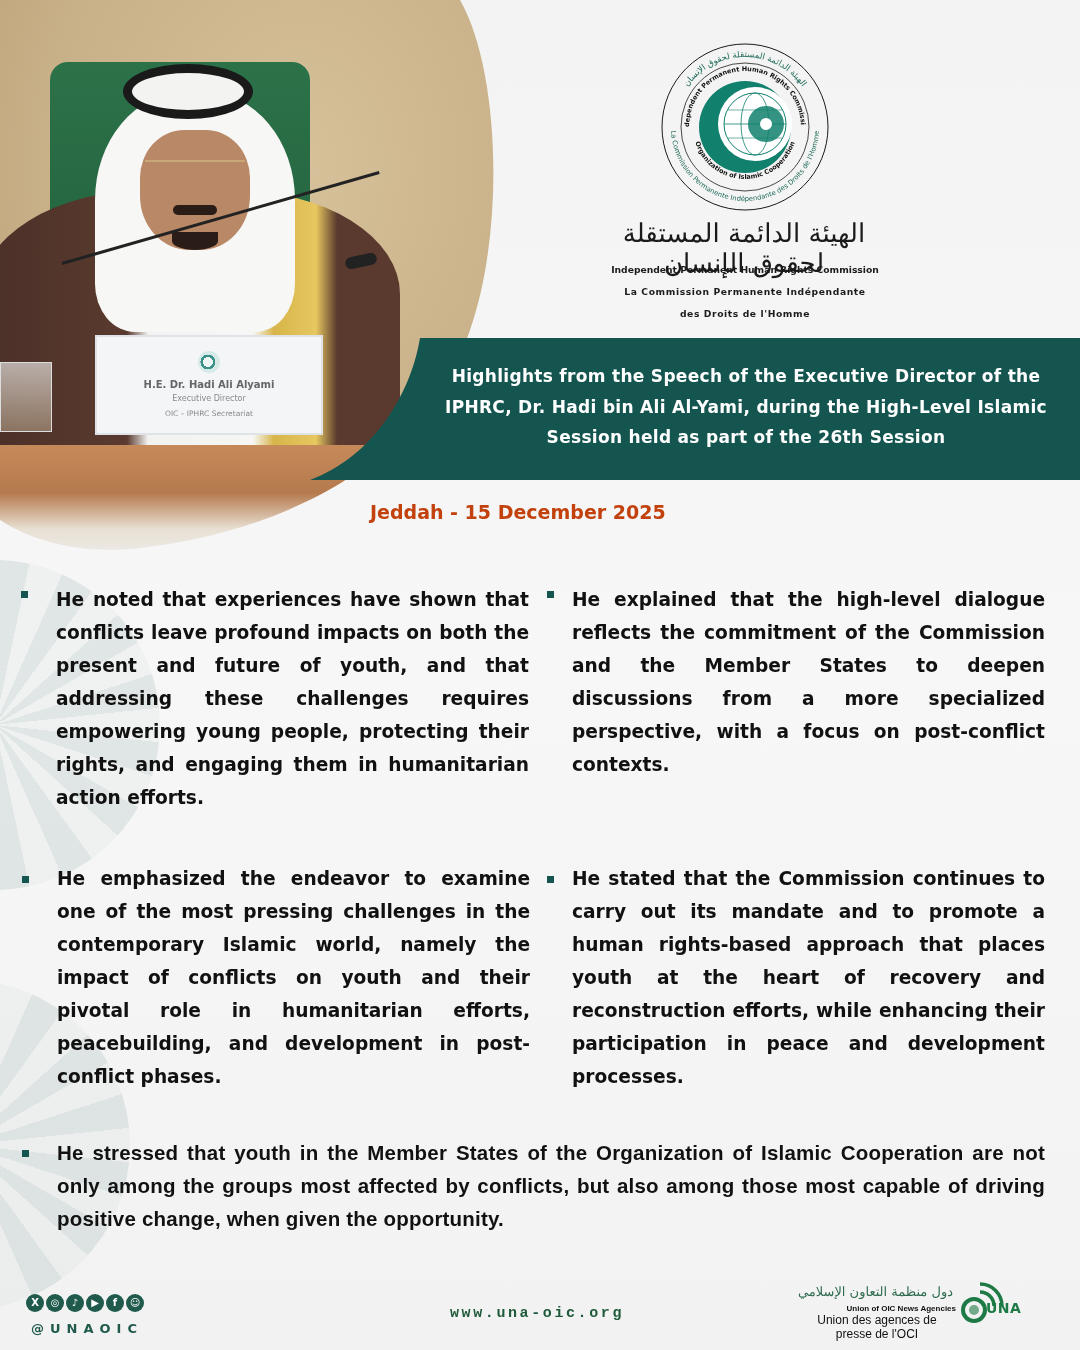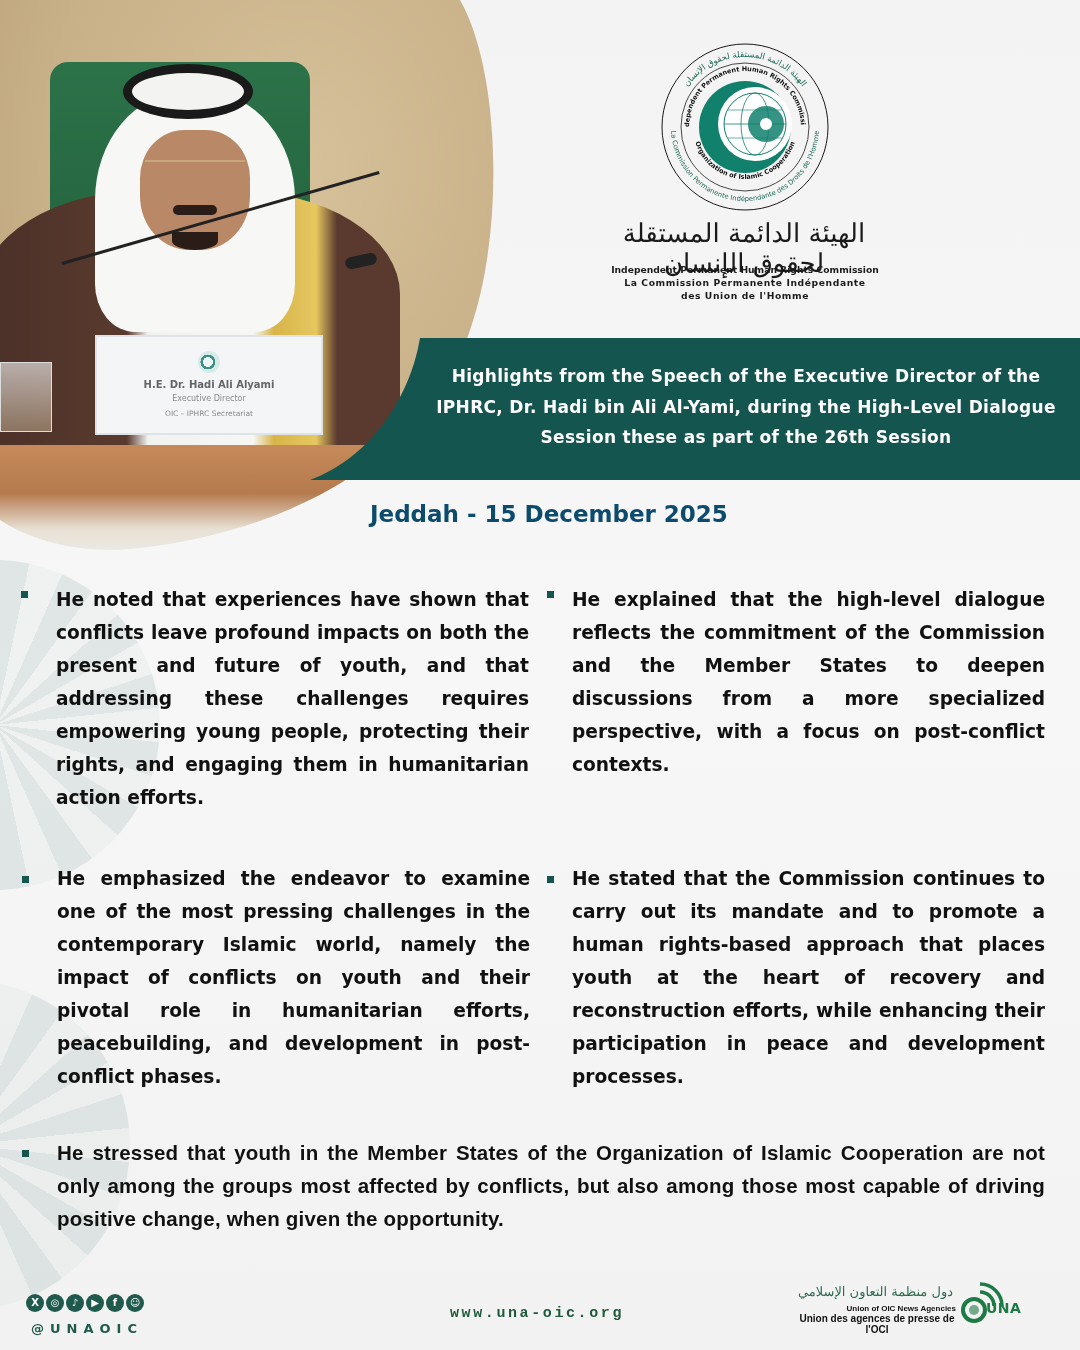--- a/index.html
+++ b/index.html
@@ -59,31 +59,31 @@
   .glass { position: absolute; left: 0; top: 362px; width: 52px; height: 70px;
     background: linear-gradient(180deg, rgba(255,255,255,0.6), rgba(200,180,150,0.5)); border: 1px solid #ddd; }
 
   
   .logo-emblem { position: absolute; left: 660px; top: 42px; width: 170px; height: 170px; }
   .logo-arabic { position: absolute; left: 618px; top: 218px; width: 252px; height: 42px;
     font-family: "DejaVu Serif", serif; font-size: 26px; color: #1a1a1a; text-align: center; letter-spacing: -1px; }
   .logo-text { position: absolute; left: 600px; top: 264px; width: 290px; text-align: center;
     font-family: "DejaVu Sans", sans-serif; font-weight: bold; color: #1b1b1b; }
   .logo-text .l1 { font-size: 9.2px; }
-  .logo-text .l2, .logo-text .l3 { font-size: 9.2px; letter-spacing: 0.6px; margin-top: 2px; }
+  .logo-text .l2, .logo-text .l3 { font-size: 9.2px; letter-spacing: 0.6px; margin-top: 11px; }
 
   
   .banner { position: absolute; left: 310px; top: 338px; width: 770px; height: 142px;
     background: #155550;
     clip-path: path("M110,0 L770,0 L770,142 L0,142 C60,120 100,60 110,0 Z"); }
   .banner-text { position: absolute; left: 420px; top: 361px; width: 652px; text-align: center;
     color: #ffffff; font-family: "DejaVu Sans", sans-serif; font-weight: bold;
     font-size: 17px; line-height: 30.5px; letter-spacing: 0.3px; }
 
-  .dateline { position: absolute; left: 370px; top: 501px; font-weight: bold; font-size: 23px; color: #0c4a6e; }
+  .dateline { position: absolute; left: 370px; top: 501px; font-weight: bold; font-size: 19px; color: #c2410c; }
 
   
   .bullet { position: absolute; font-family: "DejaVu Sans", sans-serif; font-weight: bold;
     font-size: 18.6px; line-height: 33px; color: #111; text-align: justify; text-align-last: left; }
   .bullet .marker { position: absolute; width: 7px; height: 7px; background: #155550; }
   .b1 { left: 56px; top: 583px; width: 473px; }
   .b2 { left: 572px; top: 583px; width: 473px; }
   .b3 { left: 57px; top: 862px; width: 473px; }
   .b4 { left: 572px; top: 862px; width: 473px; }
   .b5 { left: 57px; top: 1136px; width: 988px; font-family: "Liberation Sans", sans-serif; font-size: 20.5px; letter-spacing: 0.2px; }
@@ -97,21 +97,21 @@
   .social { position: absolute; left: 26px; top: 1294px; display: flex; gap: 2px; }
   .social .ic { width: 18px; height: 18px; border-radius: 50%; background: #1f5a4d; color: #fff;
     font-size: 10px; line-height: 18px; text-align: center; font-weight: bold; font-family: "DejaVu Sans", sans-serif; }
   .handle { position: absolute; left: 31px; top: 1321px; font-size: 13px; font-weight: bold;
     color: #1f5a4d; letter-spacing: 6px; font-family: "DejaVu Sans", sans-serif; }
   .website { position: absolute; left: 450px; top: 1305px; font-size: 15px; font-weight: bold;
     color: #1f5a3a; letter-spacing: 2.6px; font-family: Liberation Mono, monospace; }
   .una { position: absolute; left: 798px; top: 1280px; width: 240px; height: 50px; }
   .una-arabic { position: absolute; left: 0; top: 4px; width: 158px; font-size: 13px; color: #2e6b4d; text-align: center; font-family: "DejaVu Serif", serif; white-space: nowrap; overflow: hidden; }
   .una-en { position: absolute; left: 0; top: 24px; width: 158px; text-align: right; font-size: 8px; font-weight: bold; color: #111; font-family: "Liberation Sans", sans-serif; }
-  .una-fr { position: absolute; left: 0; top: 33px; width: 158px; text-align: center; font-size: 10px; font-weight: bold; color: #111; font-family: "Liberation Sans", sans-serif; }
+  .una-fr { position: absolute; left: 0; top: 33px; width: 158px; text-align: center; font-size: 12px; font-weight: normal; color: #111; font-family: "Liberation Sans", sans-serif; }
   .una-logo { position: absolute; left: 162px; top: 0; width: 78px; height: 44px; }
   .una-word { position: absolute; left: 188px; top: 20px; font-size: 14px; font-weight: bold; color: #1d7a45; font-family: "DejaVu Sans", sans-serif; letter-spacing: 0.5px; }
 </style>
 </head>
 <body>
 
 <div class="bg-pattern p1"></div>
 <div class="bg-pattern p2"></div>
 
 <div class="photo-wrap">
@@ -157,25 +157,25 @@
   <line x1="68" y1="68" x2="122" y2="68" stroke="#11806c" stroke-width="0.6"></line>
   <line x1="68" y1="96" x2="122" y2="96" stroke="#11806c" stroke-width="0.6"></line>
   <circle cx="106" cy="82" r="18" fill="#11806c" opacity="0.85"></circle>
   <circle cx="106" cy="82" r="6" fill="#ffffff"></circle>
 </svg>
 
 <div class="logo-arabic">الهيئة الدائمة المستقلة لحقوق الإنسان</div>
 <div class="logo-text">
   <div class="l1">Independent Permanent Human Rights Commission</div>
   <div class="l2">La Commission Permanente Indépendante</div>
-  <div class="l3">des Union de l'Homme</div>
+  <div class="l3">des Droits de l'Homme</div>
 </div>
 
 <div class="banner"></div>
-<div class="banner-text">Highlights from the Speech of the Executive Director of the IPHRC, Dr. Hadi bin Ali Al-Yami, during the High-Level Dialogue Session these as part of the 26th Session</div>
+<div class="banner-text">Highlights from the Speech of the Executive Director of the IPHRC, Dr. Hadi bin Ali Al-Yami, during the High-Level Islamic Session held as part of the 26th Session</div>
 
 <div class="dateline">Jeddah - 15 December 2025</div>
 
 <div class="bullet b1">
   <span class="marker"></span>
   <span>He noted that experiences have shown that conflicts leave profound impacts on both the present and future of youth, and that addressing these challenges requires empowering young people, protecting their rights, and engaging them in humanitarian action efforts.</span>
 </div>
 <div class="bullet b2">
   <span class="marker"></span>
   <span>He explained that the high-level dialogue reflects the commitment of the Commission and the Member States to deepen discussions from a more specialized perspective, with a focus on post-conflict contexts.</span>

